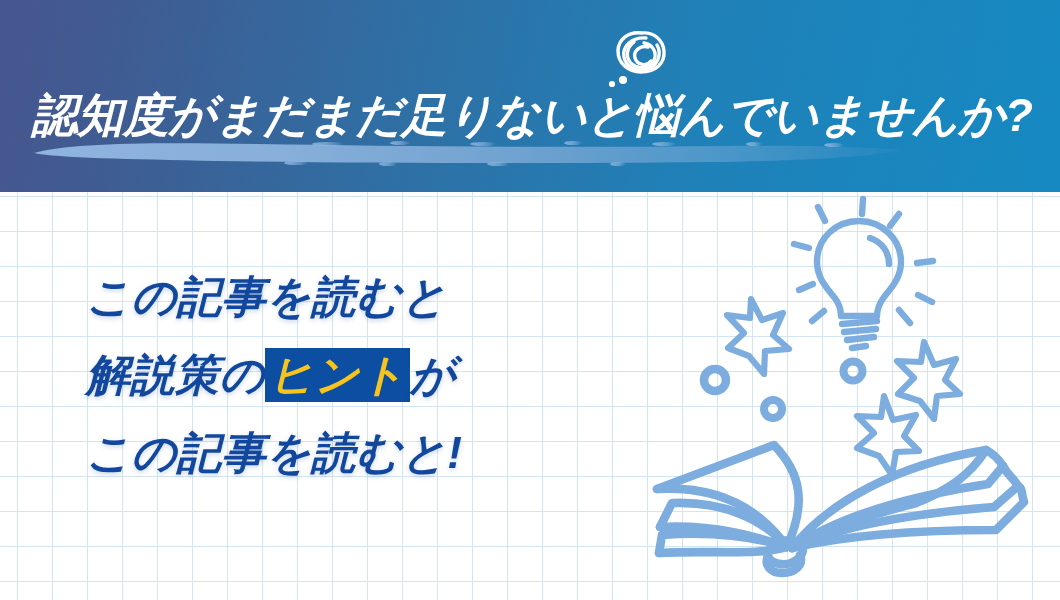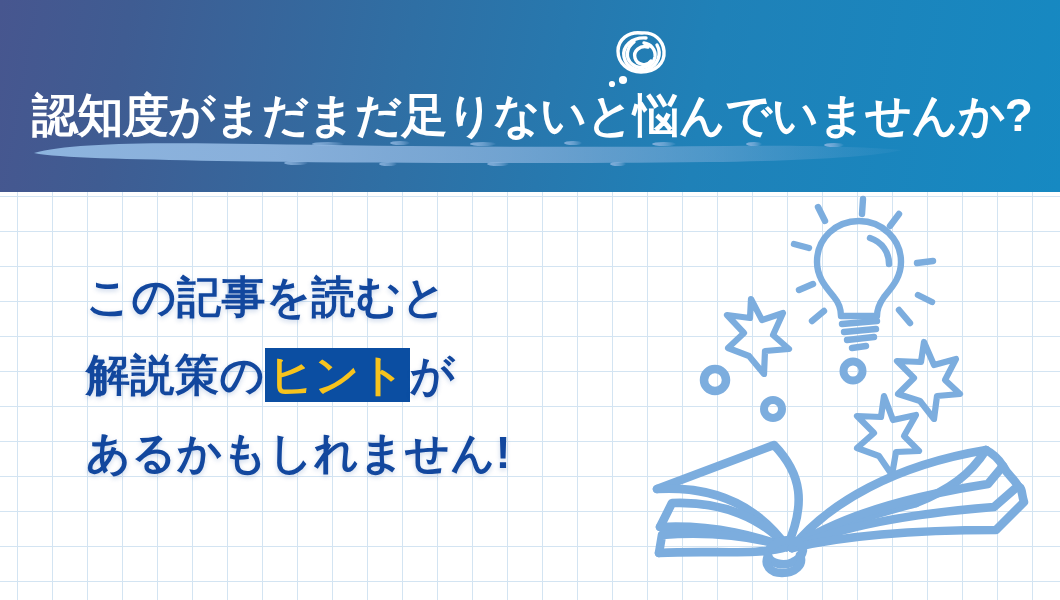--- a/index.html
+++ b/index.html
@@ -7,20 +7,21 @@
     width:1060px; height:600px;
     font-family:"Liberation Sans", sans-serif;
     background:#ffffff;
     overflow:hidden;
   }
   #stage {
     position:relative;
     width:1060px; height:600px;
     background:#ffffff;
     overflow:hidden;
+    font-style:italic;
   }
 
   
   #grid {
     position:absolute;
     left:0; top:192px; right:0; bottom:0;
     background-color:#ffffff;
     background-image:
       linear-gradient(to right,  #d3e4f2 1.2px, transparent 1.2px),
       linear-gradient(to bottom, #d3e4f2 1.2px, transparent 1.2px);
@@ -138,21 +139,21 @@
       <circle cx="8" cy="56" r="3.1" fill="#ffffff"></circle>
       <circle cx="19" cy="52" r="4.1" fill="#ffffff"></circle>
     </svg>
 
     <div id="header-title">認知度がまだまだ足りないと悩んでいませんか?</div>
   </div>
 
   <div id="headline">
     <div class="hl-line">この記事を読むと</div>
     <div class="hl-line"><span>解説策の</span><span class="hl-mark">ヒント</span><span>が</span></div>
-    <div class="hl-line">あるかもしれません!</div>
+    <div class="hl-line">この記事を読むと!</div>
   </div>
 
   <svg id="illustration" viewBox="0 0 414 400">
 
     <g fill="none" stroke="#7cadde" stroke-width="6.4" stroke-linecap="round" stroke-linejoin="round">
       <path d="M171,72 C171,48 190,31 213,31 C236,31 255,49 255,72
                C255,88 245,98 238,107 C233,114 231,119 231,126
                L195,126 C195,119 193,113 188,107 C181,98 171,88 171,72 Z"></path>
       <path d="M224,48 C236,52 243,62 243,74"></path>
       <path d="M196,134 L231,131"></path>

